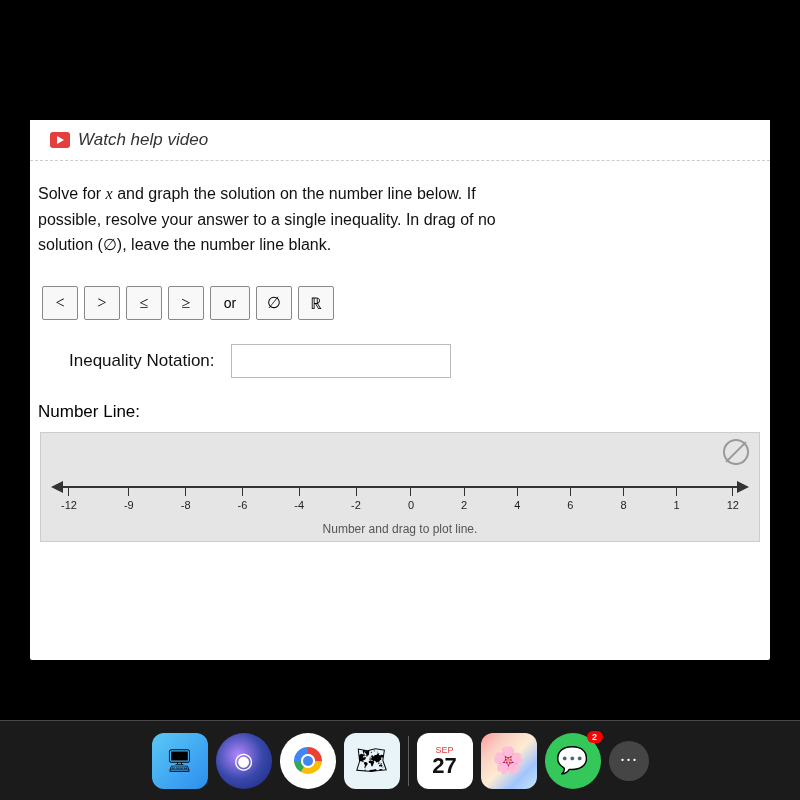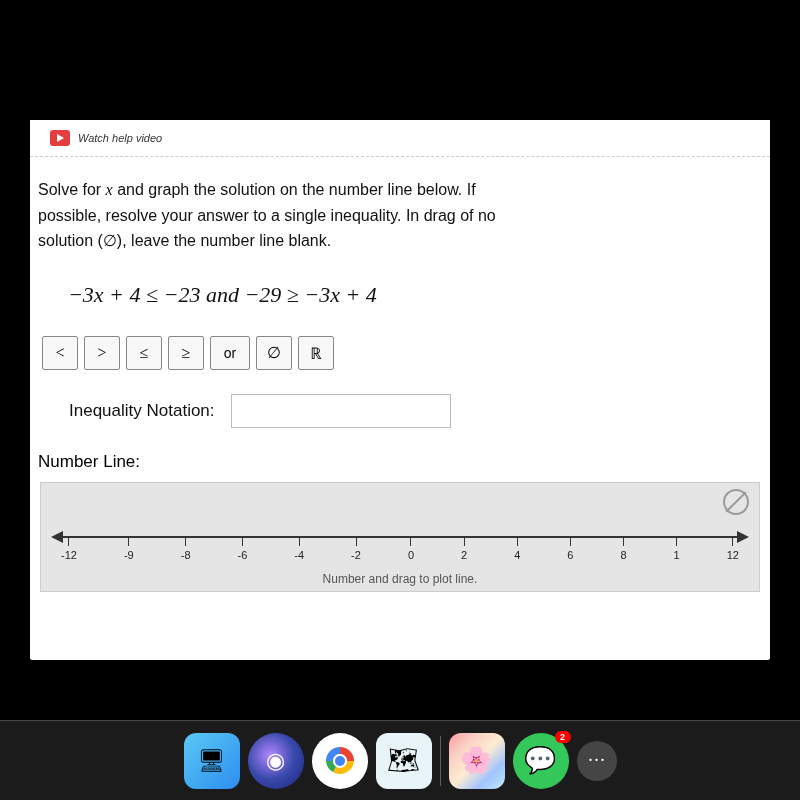--- a/index.html
+++ b/index.html
@@ -47,21 +47,21 @@
 
     .play-icon::after {
       content: '';
       border-left: 7px solid white;
       border-top: 4px solid transparent;
       border-bottom: 4px solid transparent;
     }
 
     .watch-video-text {
       font-family: Arial, sans-serif;
-      font-size: 11px;
+      font-size: 17px;
       color: #333;
       font-style: italic;
     }
 
     
     .problem-content {
       padding: 20px 8px;
     }
 
     .problem-description {
@@ -353,23 +353,20 @@
   </div>
 
   <div class="problem-content">
 
     <div class="problem-description">
       <span>Solve for </span><span class="italic">x</span><span> and graph the solution on the number line below. If</span><br>
       <span>possible, resolve your answer to a single inequality. In drag of no</span><br>
       <span>solution (∅), leave the number line blank.</span>
     </div>
 
-    <div class="equation-box">
-      <span>−3x + 4 ≤ −23  and  −29 ≥ −3x + 4</span>
-    </div>
 
     <div class="symbol-buttons">
       <button class="sym-btn">&lt;</button>
       <button class="sym-btn">&gt;</button>
       <button class="sym-btn">≤</button>
       <button class="sym-btn">≥</button>
       <button class="sym-btn sym-btn-or">or</button>
       <button class="sym-btn">∅</button>
       <button class="sym-btn">ℝ</button>
     </div>
@@ -472,20 +469,24 @@
       <circle cx="22" cy="22" r="5" fill="#4285F4"></circle>
     </svg>
   </div>
 
   <div class="dock-item" style="background: #e8f4f8; border-radius:12px;">
     <span style="font-size:26px;">🗺</span>
   </div>
 
   <div class="dock-sep"></div>
 
+  <div class="dock-item dock-cal">
+    <span class="cal-month">SEP</span>
+    <span class="cal-day">27</span>
+  </div>
 
   <div class="dock-item" style="background: linear-gradient(135deg,#ff9a9e,#fad0c4,#ffecd2,#a1c4fd,#c2e9fb); border-radius:12px;">
     <span style="font-size:26px;">🌸</span>
   </div>
 
   <div class="dock-item" style="background: #34c759; border-radius:50%;">
     <span style="font-size:26px; color:white;">💬</span>
     <span class="dock-badge">2</span>
   </div>
 

